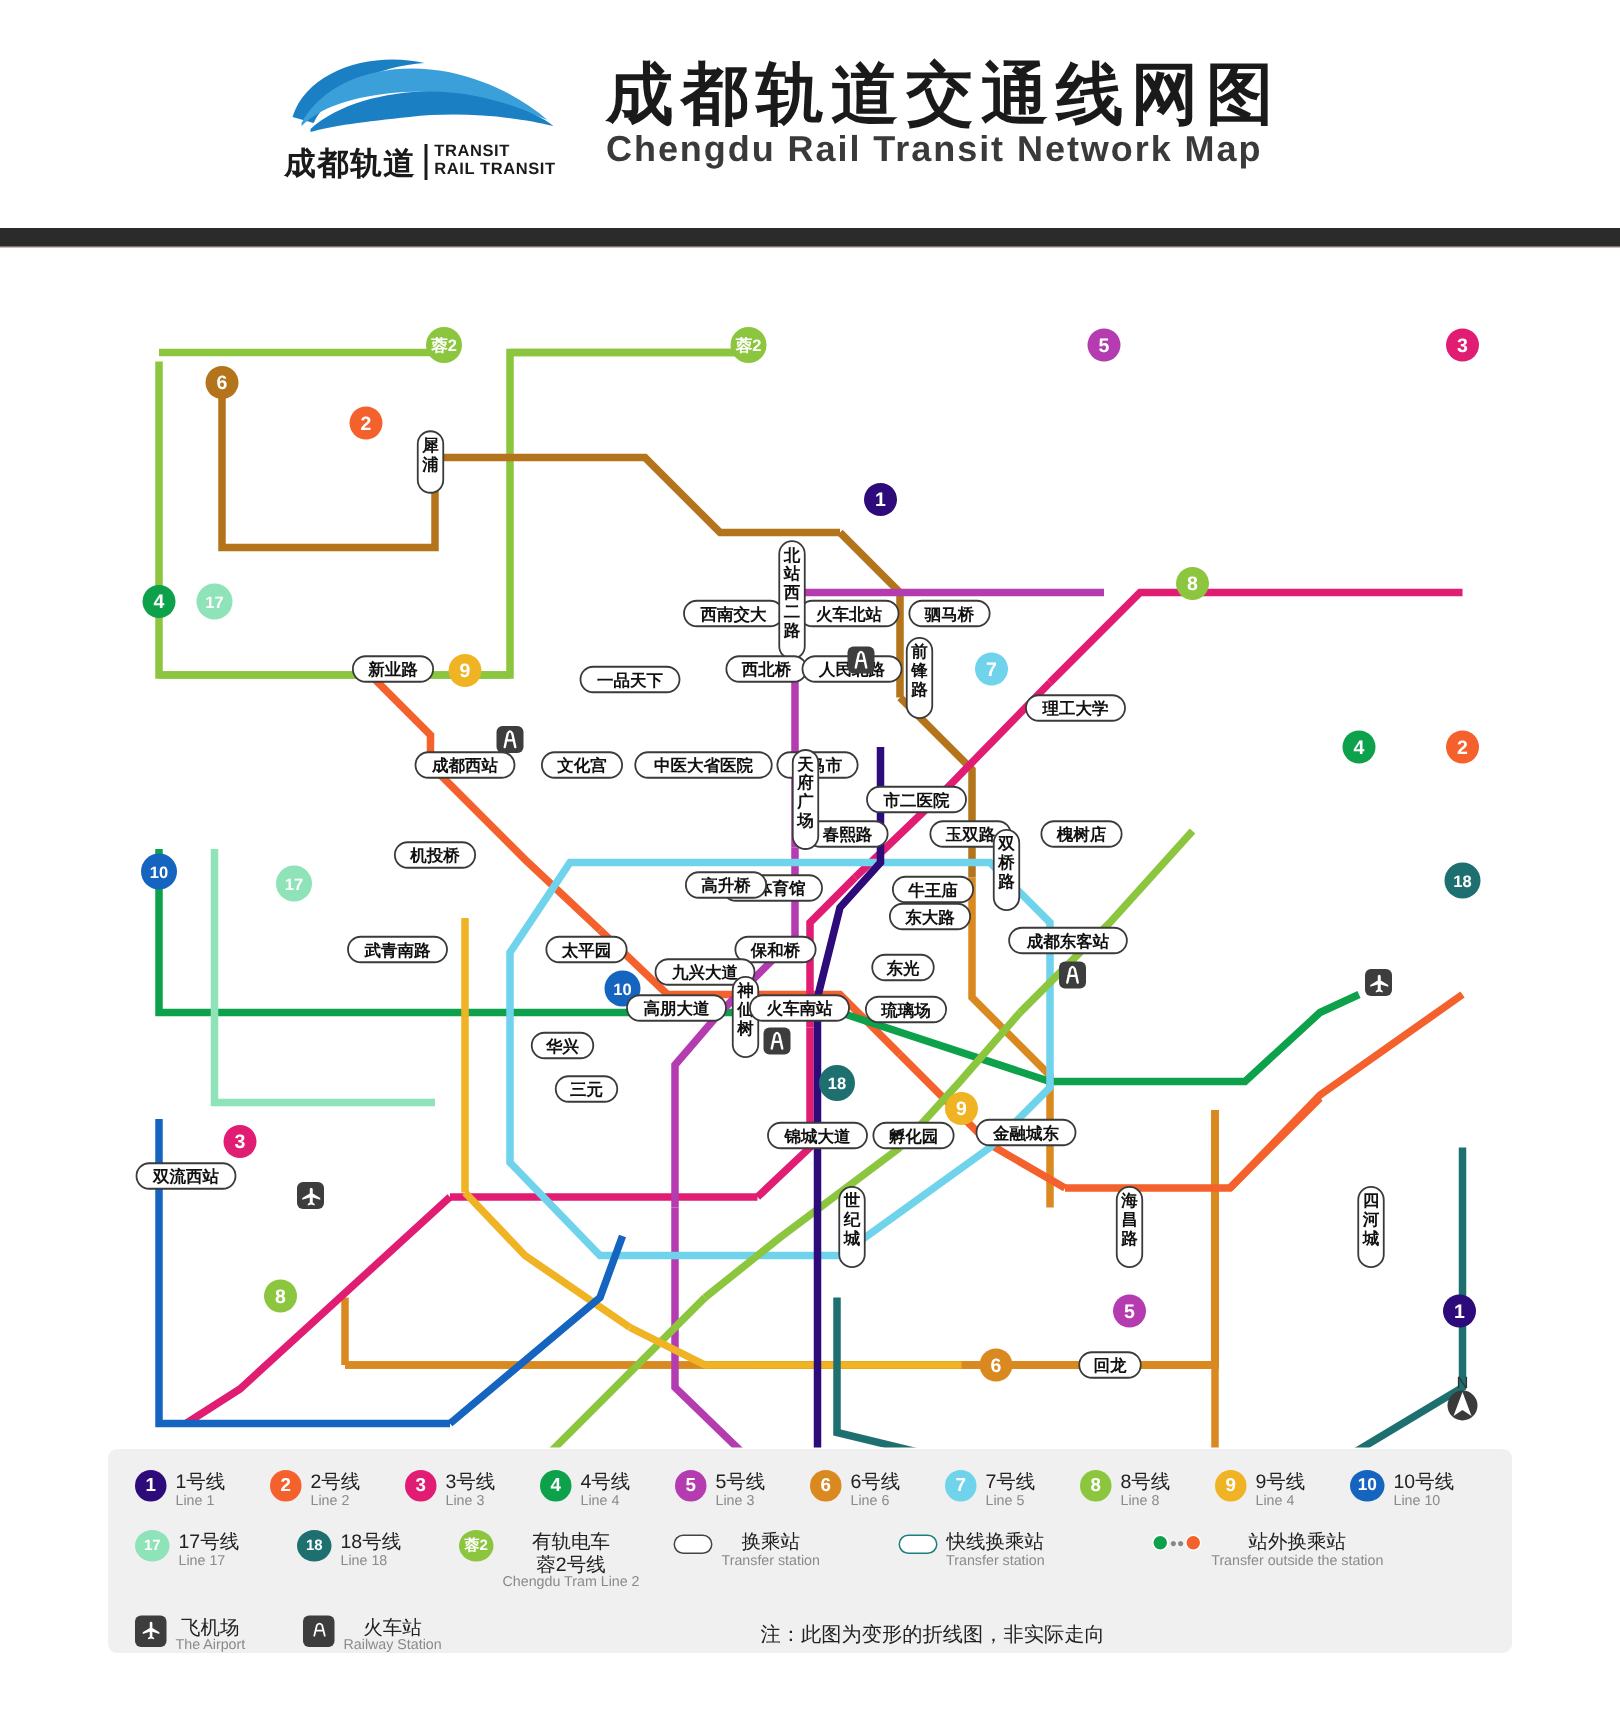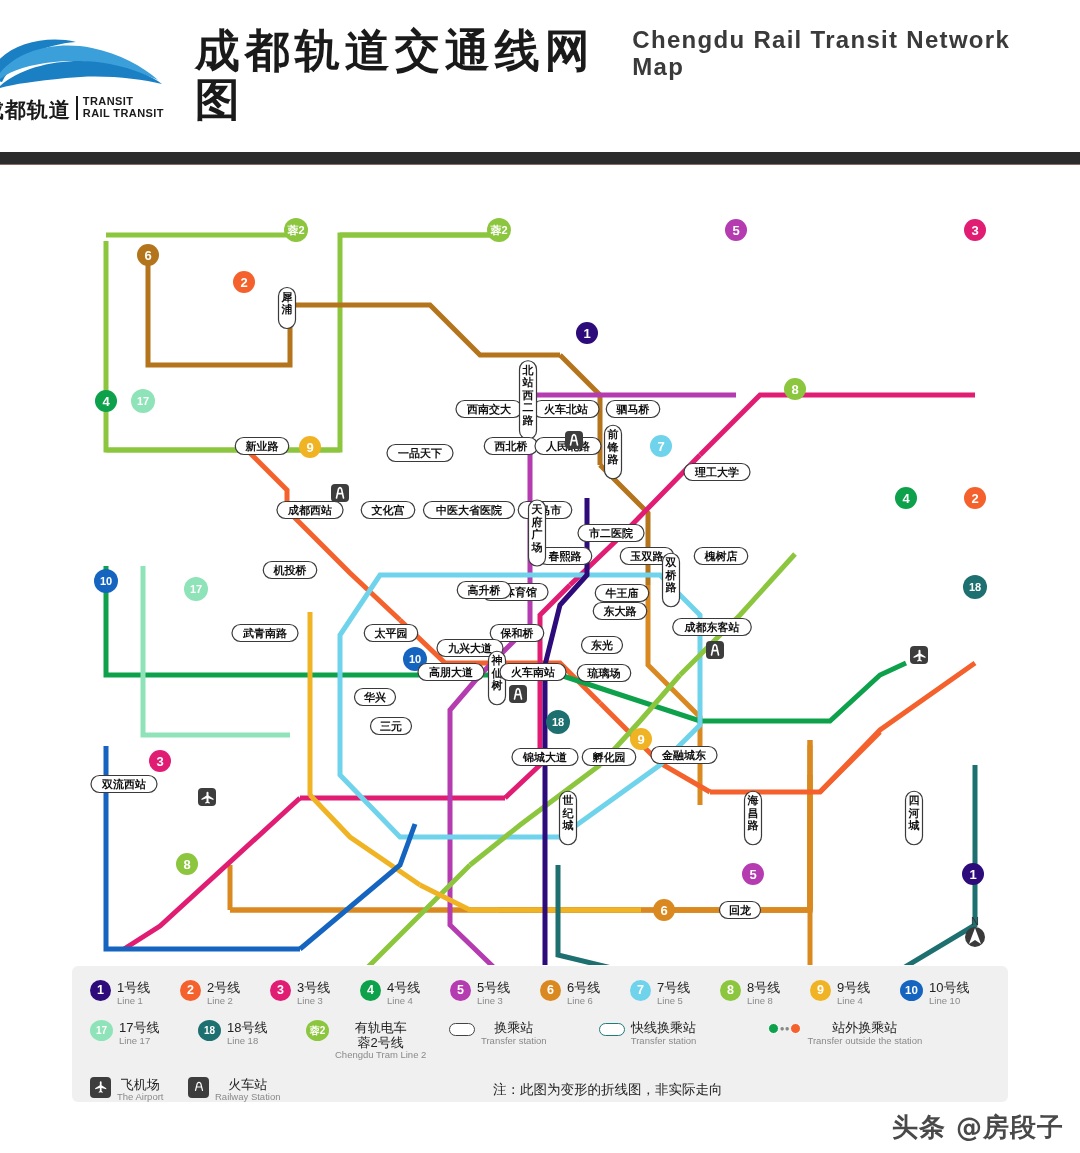--- a/index.html
+++ b/index.html
@@ -19,21 +19,21 @@
     background: #ffffff;
     display: flex; align-items: center; justify-content: center;
   }
   #header-inner { display: flex; align-items: center; gap: 26px; transform: translateX(-22px); }
   #logo-block { display: flex; flex-direction: column; align-items: center; width: 196px; }
   #logo-swoosh { width: 186px; height: 62px; }
   #logo-text-row { display: flex; align-items: flex-end; gap: 5px; margin-top: 2px; justify-content: space-between; }
   #logo-cn { font-size: 21px; font-weight: bold; color: #1a1a1a; letter-spacing: 1px; line-height: 1; }
   #logo-en { display: flex; flex-direction: column; line-height: 1.05; border-left: 2px solid #1a1a1a; padding-left: 5px; }
   #logo-en span { font-size: 11px; font-weight: bold; color: #1a1a1a; letter-spacing: .4px; }
-  #title-block { display: flex; flex-direction: row; gap: 0; }
+  #title-block { display: flex; flex-direction: column; gap: 0; }
   #title-cn { font-size: 45px; font-weight: bold; color: #1a1a1a; letter-spacing: 5px; line-height: 1.08; }
   #title-en { font-size: 24px; font-weight: bold; color: #3a3a3a; letter-spacing: 1.3px; line-height: 1.1; }
 
   #header-rule {
     position: absolute; left: 0; top: 152px; width: 1080px; height: 13px;
     background: #2b2b2b; border-bottom: 1px solid #8a6a66;
   }
 
   
   #map-area { position: absolute; left: 0; top: 165px; width: 1080px; height: 800px; background: #ffffff; }
@@ -691,21 +691,21 @@
         </div>
         <div class="lg-labels">
           <div class="lg-cn">站外换乘站</div>
           <div class="lg-en">Transfer outside the station</div>
         </div>
       </div>
     </div>
 
     <div class="legend-row" style="margin-top:16px; align-items:center;">
 
-      <div class="lg-item" style="width:98px;">
+      <div class="lg-item" style="width:112px;">
         <div class="sq-icon">
           <svg width="14" height="14" viewBox="0 0 24 24" fill="#fff">
             <path d="M21 16v-2l-8-5V3.5A1.5 1.5 0 0 0 11.5 2 1.5 1.5 0 0 0 10 3.5V9l-8 5v2l8-2.5V19l-2 1.5V22l3.5-1 3.5 1v-1.5L13 19v-5.5z"></path>
           </svg>
         </div>
         <div class="lg-labels">
           <div class="lg-cn">飞机场</div>
           <div class="lg-en">The Airport</div>
         </div>
       </div>
@@ -719,14 +719,13 @@
         <div class="lg-labels">
           <div class="lg-cn">火车站</div>
           <div class="lg-en">Railway Station</div>
         </div>
       </div>
 
       <div class="note-text" style="margin-left:165px;">注：此图为变形的折线图，非实际走向</div>
     </div>
   </div>
 
-  <div id="watermark">头条 @房段子</div>
 </div>
 
 </body></html>

